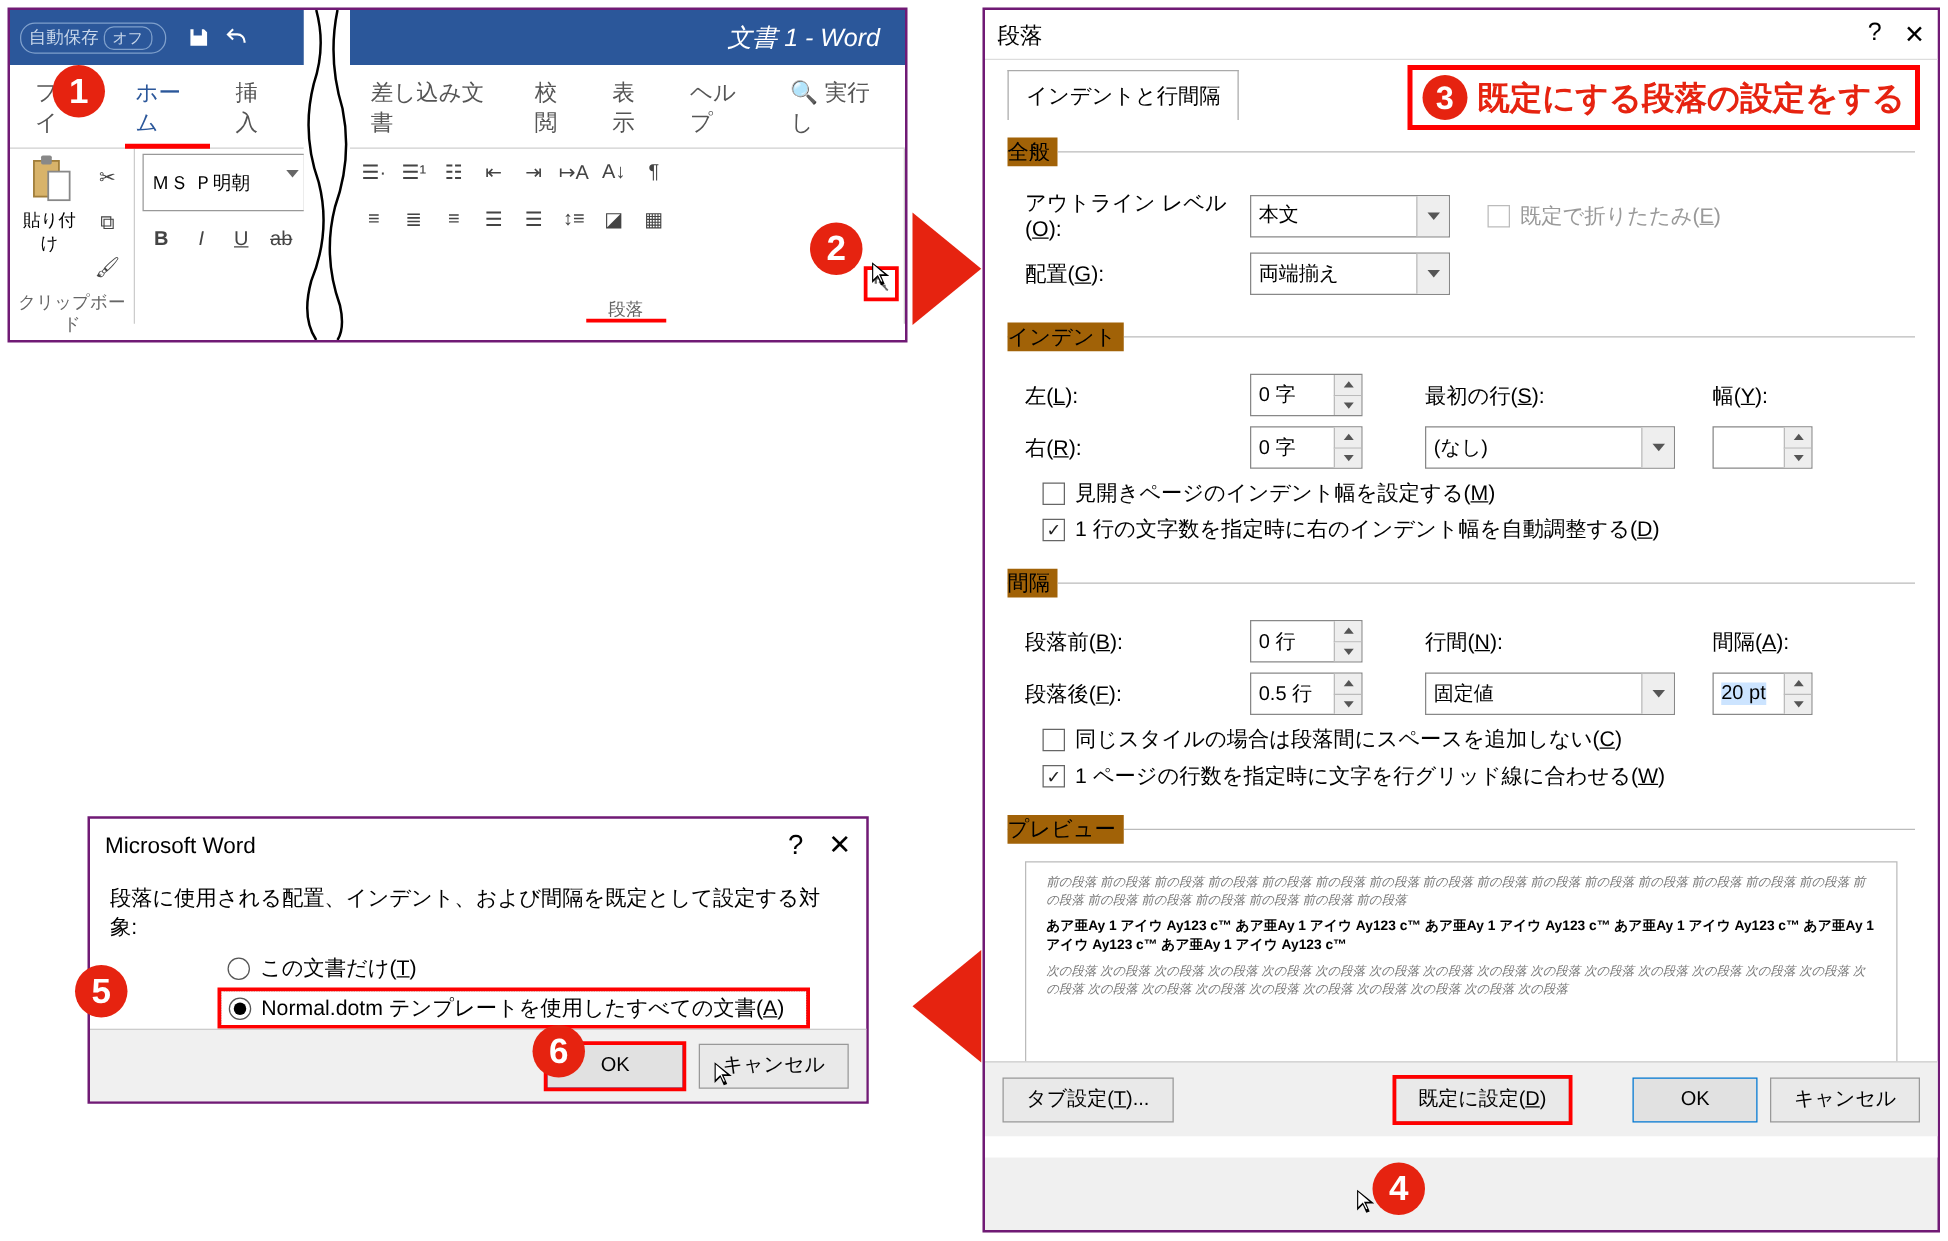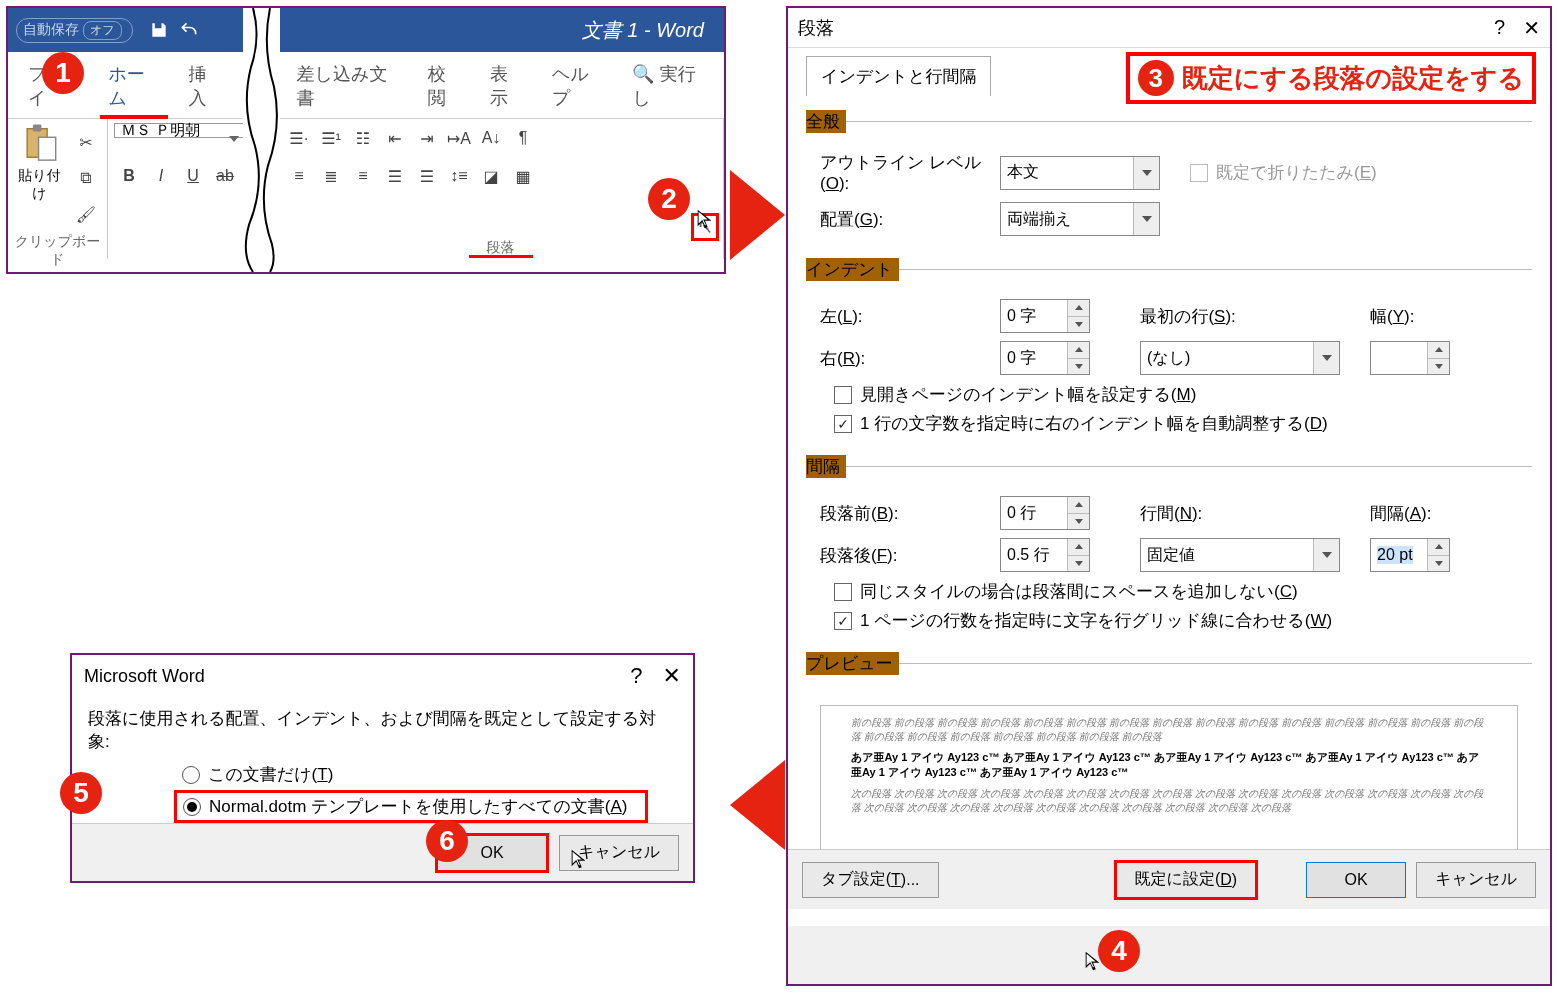--- a/index.html
+++ b/index.html
@@ -13,21 +13,21 @@
   .titlebar .doc { margin-left: auto; margin-right: 12px; font-size: 20px; font-style: italic; }
   .tabs { display: flex; background: #fff; border-bottom: 1px solid #d0d0d0; padding-left: 6px; }
   .tab { padding: 10px 14px 8px; font-size: 18px; color: #555; cursor: pointer; }
   .tab.active { color: #2b579a; }
   .redbox { outline: 3px solid #f00; outline-offset: -1px; }
   .ribbon-body { display: flex; height: 140px; }
   .grp { border-right: 1px solid #ccc; padding: 4px 6px 2px; display: flex; flex-direction: column; }
   .grp .grp-label { text-align: center; font-size: 14px; color: #666; padding-top: 4px; }
   .grp-top { flex: 1; display: flex; gap: 4px; align-items: flex-start; }
   .btn-sm { min-width: 30px; height: 30px; display: inline-flex; align-items: center; justify-content: center; border: 1px solid transparent; font-size: 16px; color: #444; }
-  .font-select { height: 15px; border: 1px solid #999; font-size: 15px; padding: 2px 18px 2px 6px; position: relative; background: #fff; width: 130px; display: inline-flex; align-items: center; }
+  .font-select { height: 46px; border: 1px solid #999; font-size: 15px; padding: 2px 18px 2px 6px; position: relative; background: #fff; width: 130px; display: inline-flex; align-items: center; }
   .dd-caret::after { content: ""; border-left: 5px solid transparent; border-right: 5px solid transparent; border-top: 6px solid #666; position: absolute; right: 4px; top: 12px; }
   .para-grp { position: relative; }
   .launcher { position: absolute; right: 4px; bottom: 18px; width: 28px; height: 28px; border: 3px solid #f00; display: flex; align-items: center; justify-content: center; }
   .launcher svg { width: 14px; height: 14px; }
   .cursor { position: absolute; width: 22px; height: 22px; }
   .marker { position: absolute; width: 42px; height: 42px; border-radius: 50%; background: #e62310; color: #fff; font-size: 28px; font-weight: 700; display: flex; align-items: center; justify-content: center; z-index: 50; }
   .torn { position: absolute; top: 0; width: 20px; height: 100%; background: #fff; }
   .torn svg { width: 100%; height: 100%; }
 
   .arrow-r { position: absolute; left: 730px; top: 170px; width: 0; height: 0; border-top: 45px solid transparent; border-bottom: 45px solid transparent; border-left: 55px solid #e62310; }
@@ -54,21 +54,21 @@
   .combo .caret::after { content: ""; border-left: 5px solid transparent; border-right: 5px solid transparent; border-top: 6px solid #555; }
   .spin { width: 90px; }
   .spin .sp { position: absolute; right: 0; top: 0; width: 22px; height: 100%; display: flex; flex-direction: column; }
   .spin .sp div { flex: 1; border-left: 1px solid #bbb; border-bottom: 1px solid #bbb; background: #eee; display: flex; align-items: center; justify-content: center; }
   .spin .sp div:last-child { border-bottom: none; }
   .spin .sp div::after { content: ""; border-left: 4px solid transparent; border-right: 4px solid transparent; }
   .spin .sp div:first-child::after { border-bottom: 5px solid #555; }
   .spin .sp div:last-child::after { border-top: 5px solid #555; }
   .chk { display: flex; align-items: center; gap: 8px; font-size: 17px; margin: 6px 0 6px 14px; }
   .chkbox { width: 18px; height: 18px; border: 1px solid #666; display: inline-flex; align-items: center; justify-content: center; font-size: 14px; color: #222; }
-  .preview { border: 1px solid #bbb; height: 180px; margin: 20px 14px 10px 14px; padding: 10px 30px; font-size: 10px; color: #777; line-height: 1.4; overflow: hidden; font-style: italic; }
+  .preview { border: 1px solid #bbb; height: 180px; margin: 4px 14px 10px 14px; padding: 10px 16px; font-size: 10px; color: #777; line-height: 1.4; overflow: hidden; font-style: italic; }
   .preview .sample { color: #000; font-style: normal; font-size: 11px; font-weight:600; }
   .dlg-footer { position: absolute; bottom: 17px; left: 0; right: 0; height: 60px; background: #f0f0f0; border-top: 1px solid #ccc; display: flex; align-items: center; padding: 0 14px; gap: 10px; }
   .wbtn { height: 36px; padding: 0 18px; border: 1px solid #999; background: #e9e9e9; font-size: 16px; display: inline-flex; align-items: center; justify-content: center; }
   .wbtn.primary { background: #e1e1e1; border-color:#0078d4; }
   .spacer { flex: 1; }
 
   .msgbox { left: 70px; top: 653px; width: 625px; height: 230px; background: #fff; }
   .msgbox .mtitle { height: 42px; display: flex; align-items: center; padding: 0 12px; font-size: 18px; }
   .msgbox .mtitle .right { margin-left: auto; display: flex; gap: 20px; font-size: 22px; }
   .msgbox .txt { padding: 10px 16px 4px; font-size: 17px; }

